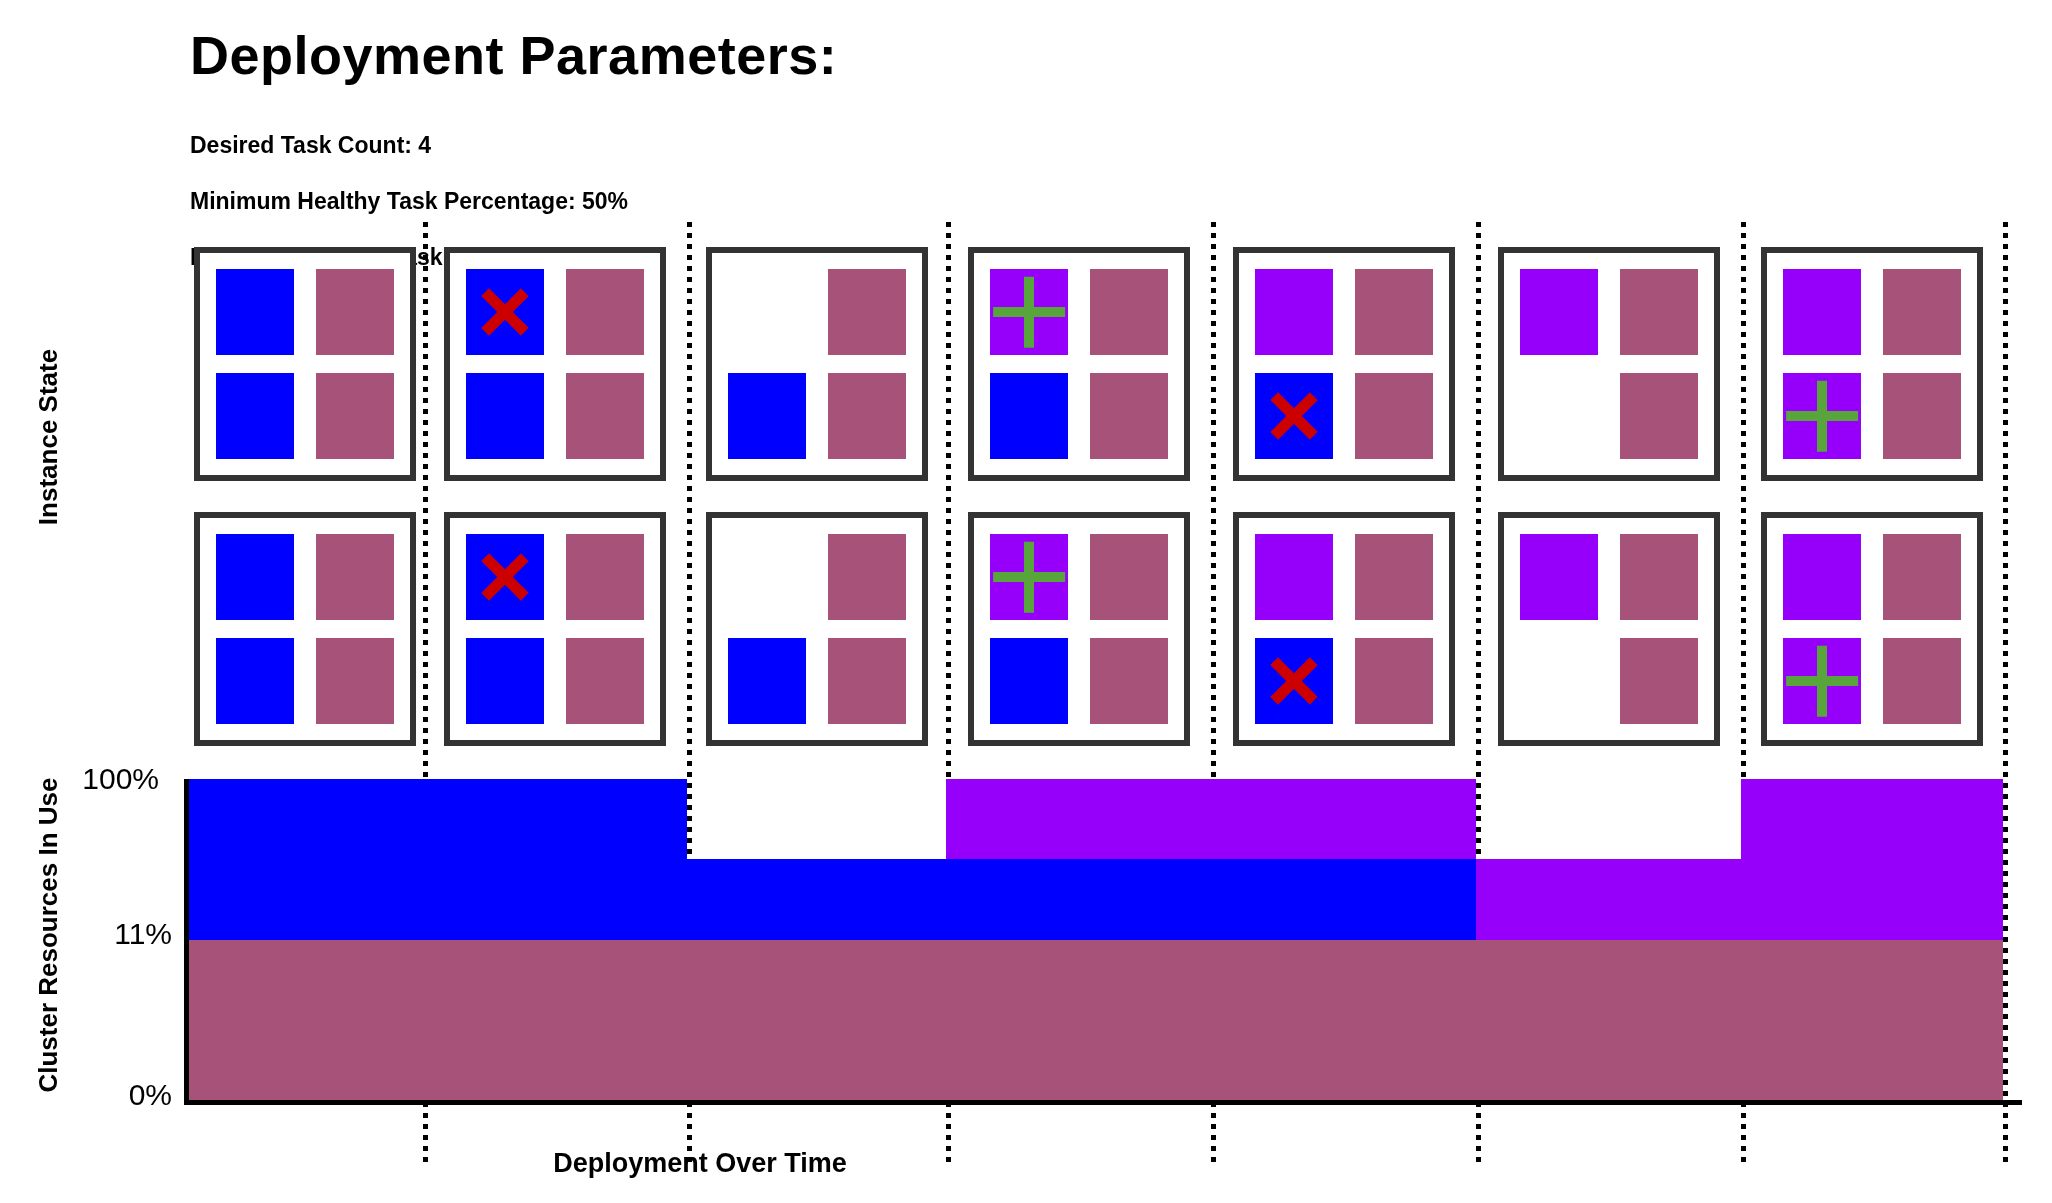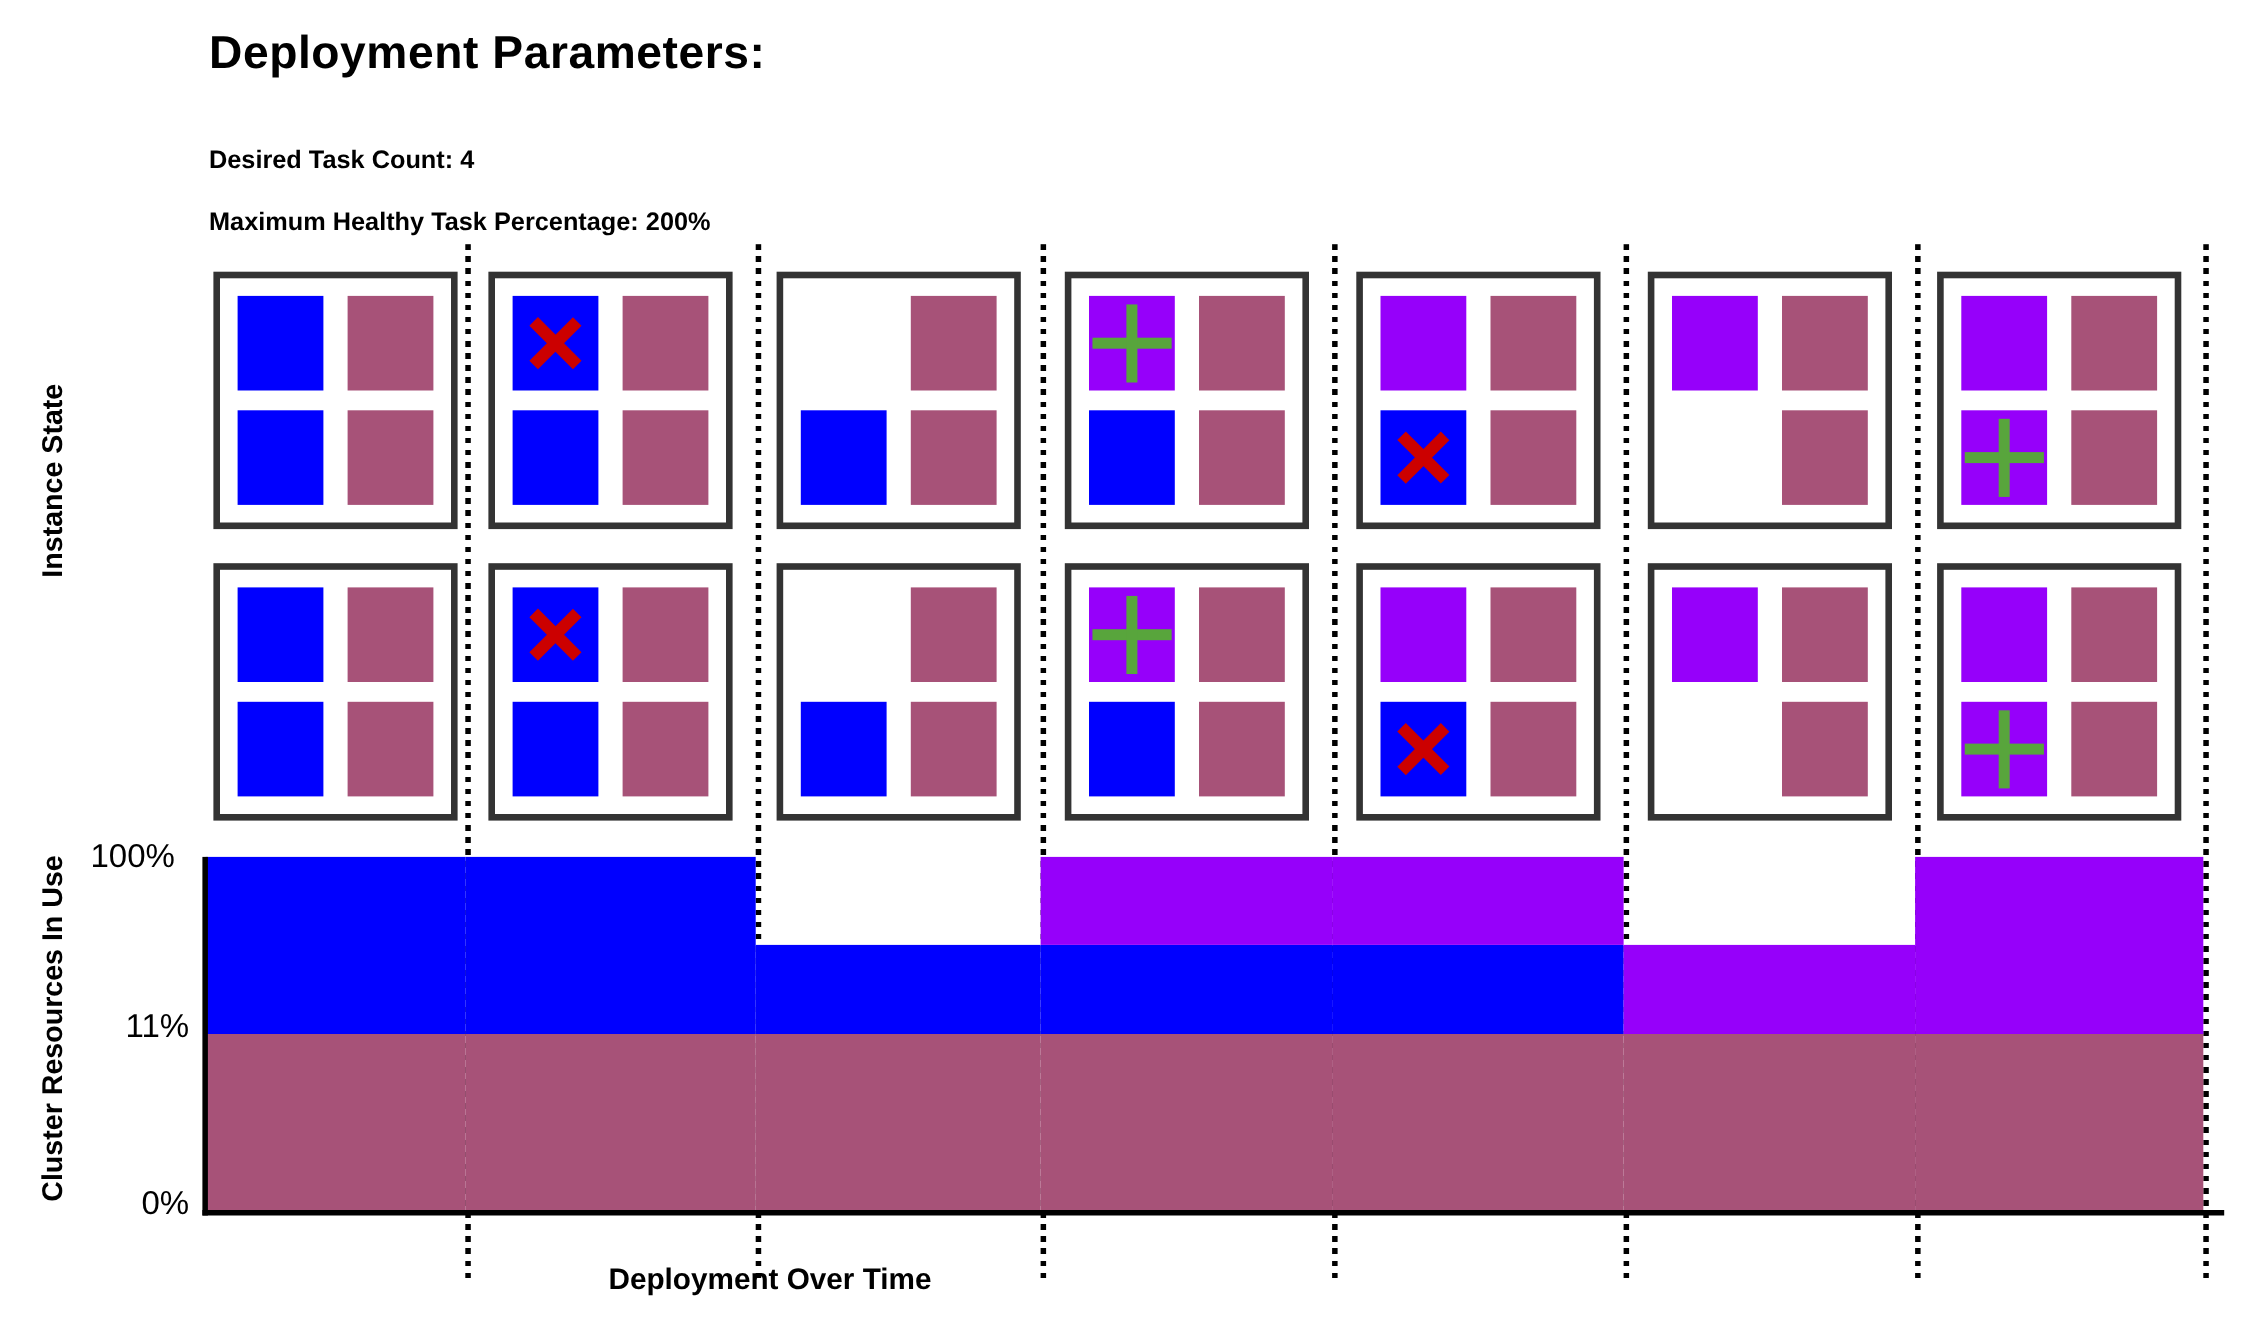--- a/index.html
+++ b/index.html
@@ -1,19 +1,19 @@
 <!DOCTYPE html>
 <html><head>
 <meta charset="utf-8">
 <style>
   html,body{margin:0;padding:0;background:#fff;}
   body{width:2052px;height:1203px;position:relative;overflow:hidden;
        font-family:"Liberation Sans",sans-serif;color:#000;}
   .abs{position:absolute;}
-  .title{left:190px;top:24px;font-size:42px;font-weight:bold;letter-spacing:0.5px;}
+  .title{left:190px;top:24px;font-size:54px;font-weight:bold;letter-spacing:0.5px;}
   .params{left:190px;top:103px;font-size:23px;font-weight:bold;line-height:28px;white-space:pre-line;}
   .params div{height:28px;}
   .rot-label{font-size:26px;font-weight:bold;white-space:nowrap;
              transform:translate(-50%,-50%) rotate(-90deg);}
   .ytick{width:120px;text-align:right;font-size:30px;}
   .xlabel{left:470px;top:1148px;width:460px;text-align:center;font-size:27px;font-weight:bold;}
   .dotline{top:222px;height:946px;width:5px;
            background:repeating-linear-gradient(to bottom,#000 0 5px,transparent 5px 11px);}
   .ibox{width:222px;height:234px;border:6px solid #333;background:#fff;box-sizing:border-box;
         display:grid;grid-template-columns:1fr 1fr;grid-template-rows:1fr 1fr;
@@ -28,20 +28,21 @@
   .axis{background:#000;}
   .seg{position:absolute;}
 </style>
 </head>
 <body>
 
 <div class="abs title">Deployment Parameters:</div>
 
 <div class="abs params">
   <div>Desired Task Count: 4</div>
+  <div>Minimum Healthy Task Percentage: 50%</div>
   <div>Maximum Healthy Task Percentage: 200%</div>
 </div>
 
 <div class="abs rot-label" style="left:48px;top:437px;">Instance State</div>
 <div class="abs rot-label" style="left:48px;top:935px;">Cluster Resources In Use</div>
 
 <div class="abs ytick" style="left:39px;top:762px;">100%</div>
 <div class="abs ytick" style="left:52px;top:917px;">11%</div>
 <div class="abs ytick" style="left:52px;top:1078px;">0%</div>
 

